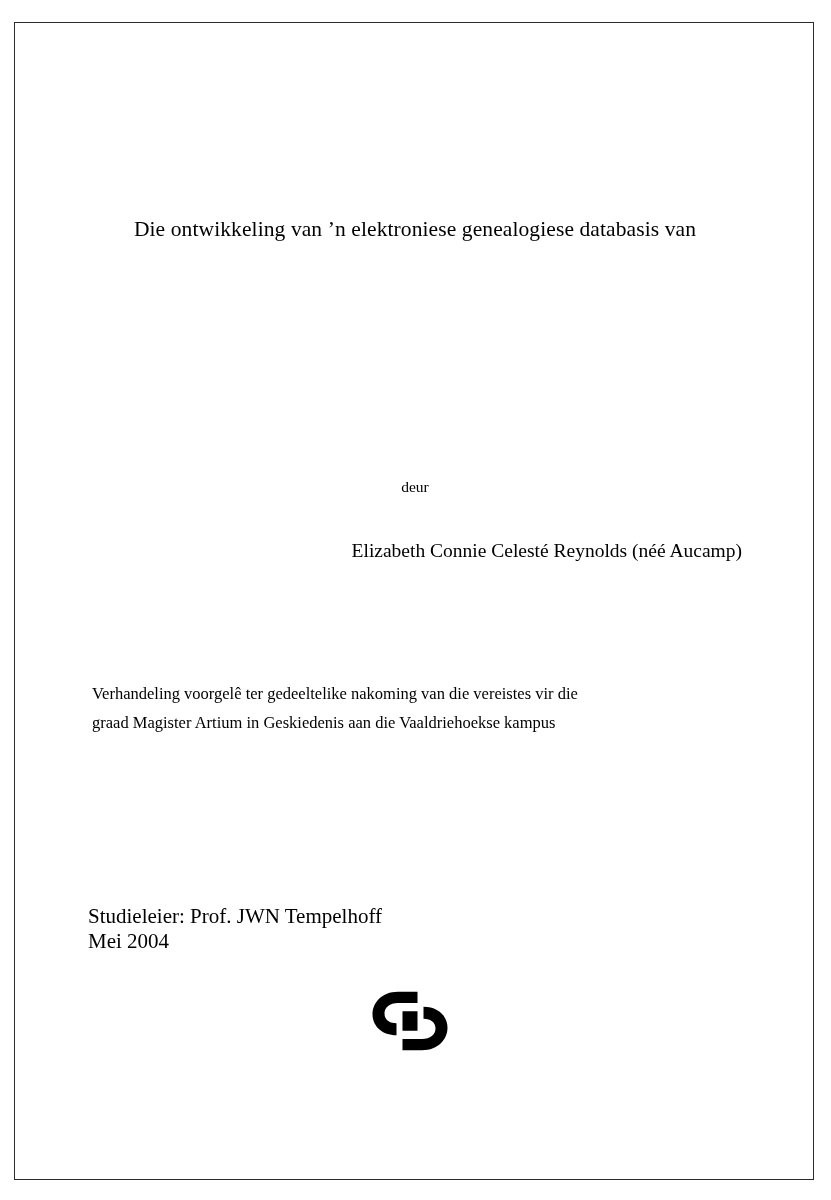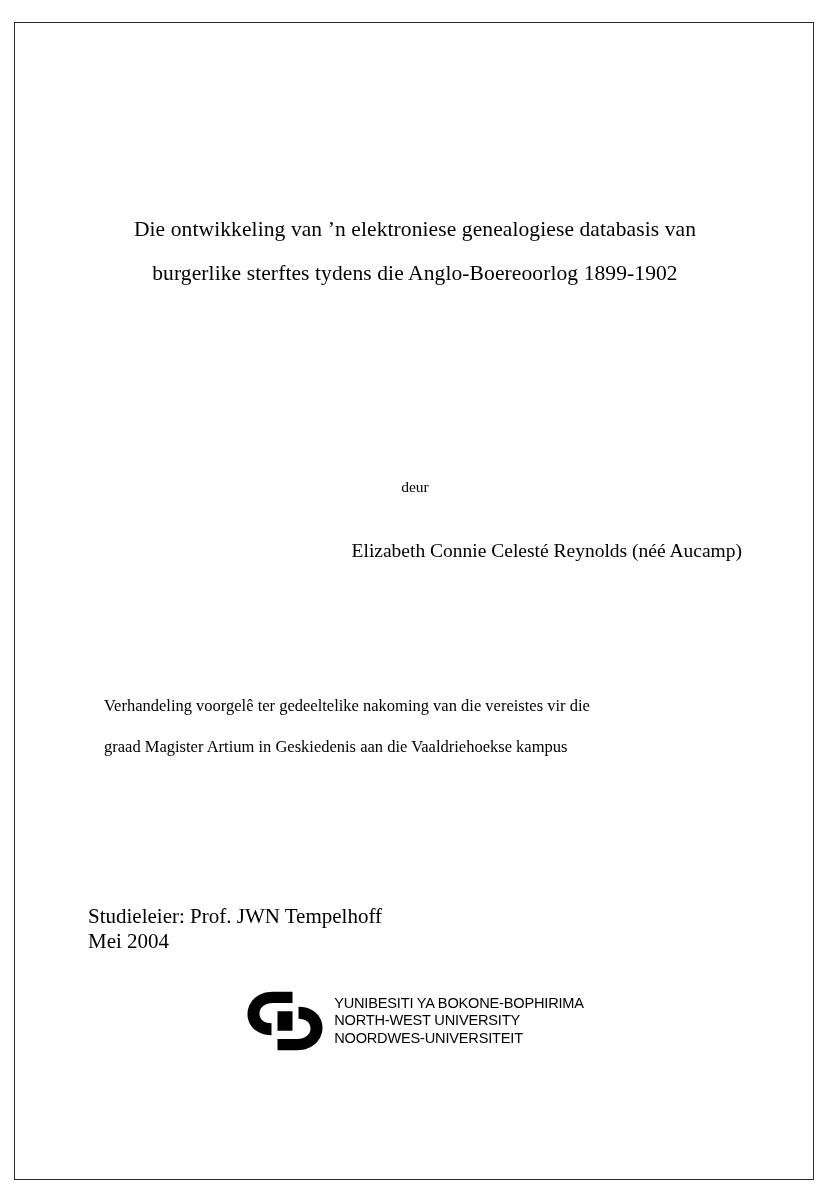--- a/index.html
+++ b/index.html
@@ -76,21 +76,21 @@
 
   .statement {
     position: absolute;
     top: 655px;
     left: 0;
     width: 636px;
     font-size: 16.5px;
     line-height: 25px;
   }
   .statement p {
-    margin: 16px;
+    margin: 4px;
   }
   .statement .justified {
     text-align: justify;
     text-justify: inter-word;
   }
   .statement .italic {
   }
 
   .supervisor-block {
     position: absolute;
@@ -131,21 +131,20 @@
 <body>
 
 <div class="page">
 
   <div class="page-frame"></div>
 
   <div class="content">
 
     <div class="title-block">
       <div class="title-line">Die ontwikkeling van ’n elektroniese genealogiese databasis van</div>
-      <div class="title-line">burgerlike sterftes tydens die Anglo-Boereoorlog 1899-1902</div>
     </div>
 
     <div class="by-word">deur</div>
 
     <div class="author">Elizabeth Connie Celesté Reynolds (néé Aucamp)</div>
 
     <div class="statement">
       <p class="justified">Verhandeling voorgelê ter gedeeltelike nakoming van die vereistes vir die</p>
       <p><span>graad </span><span class="italic">Magister Artium</span><span> in Geskiedenis aan die Vaaldriehoekse kampus</span></p>
     </div>
@@ -154,21 +153,16 @@
       <div>Studieleier: Prof. JWN Tempelhoff</div>
       <div>Mei 2004</div>
     </div>
 
     <div class="logo-block">
       <svg class="logo-mark" viewBox="0 0 104 82">
         <path d="M36 2 C14 2 2 17 2 32 C2 47 14 60 34 60 L34 44 C24 44 18 39 18 31 C18 23 25 17 36 17 L62 17 L62 2 Z" fill="#000000"></path>
         <path d="M68 80 C90 80 102 65 102 50 C102 35 90 22 70 22 L70 38 C80 38 86 43 86 51 C86 59 79 65 68 65 L42 65 L42 80 Z" fill="#000000"></path>
         <rect x="42" y="28" width="20" height="26" fill="#000000"></rect>
       </svg>
-      <div class="logo-text">
-        <div>YUNIBESITI YA BOKONE-BOPHIRIMA</div>
-        <div>NORTH-WEST UNIVERSITY</div>
-        <div>NOORDWES-UNIVERSITEIT</div>
-      </div>
     </div>
 
   </div>
 </div>
 
 </body></html>

